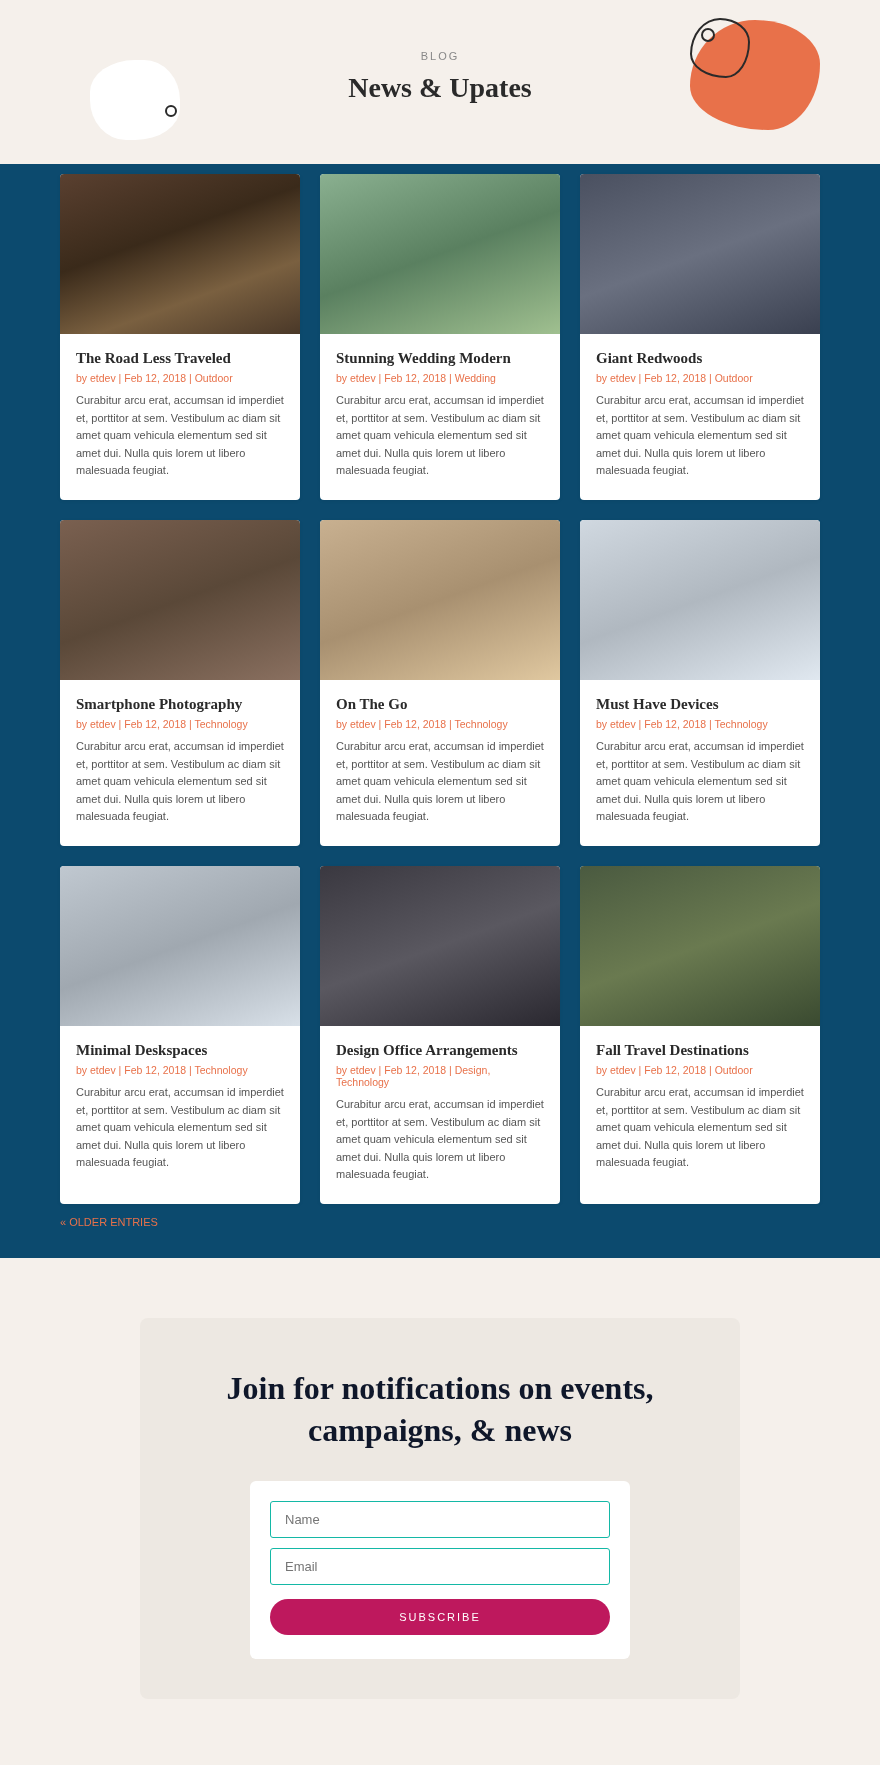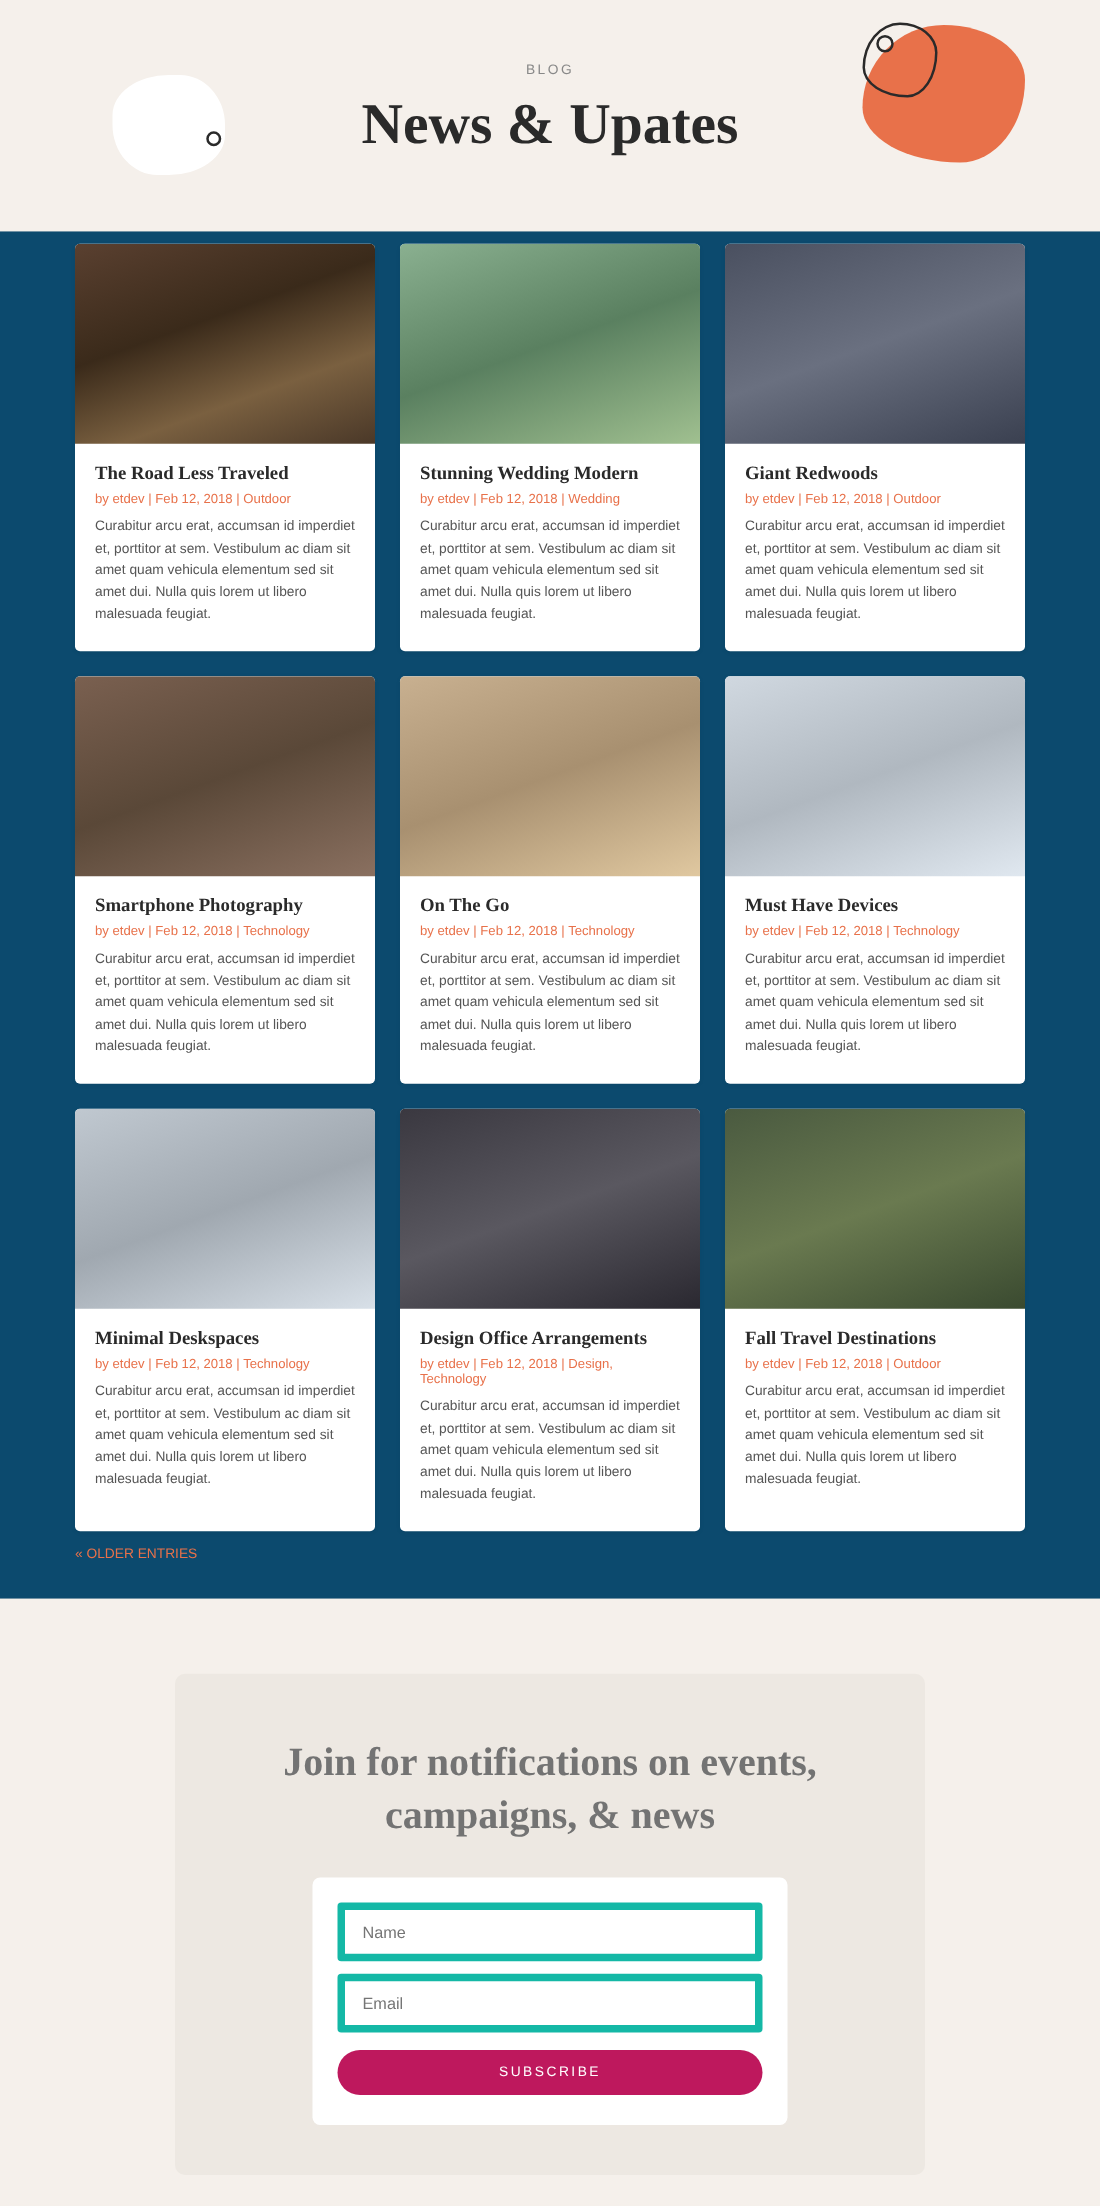--- a/index.html
+++ b/index.html
@@ -20,21 +20,21 @@
     }
     .hero-label {
       font-family: Arial, sans-serif;
       font-size: 11px;
       letter-spacing: 2px;
       color: #888;
       text-transform: uppercase;
       margin-bottom: 10px;
     }
     .hero-title {
-      font-size: 46px;
+      font-size: 28px;
       font-weight: 700;
       color: #2a2a2a;
       font-family: Georgia, serif;
     }
     .blob-orange {
       position: absolute;
       right: 60px;
       top: 20px;
       width: 130px;
       height: 110px;
@@ -150,35 +150,35 @@
       font-family: Arial, sans-serif;
       font-size: 11px;
       letter-spacing: 2px;
       color: #888;
       text-transform: uppercase;
       margin-bottom: 12px;
     }
     .newsletter-title {
       font-size: 32px;
       font-weight: 700;
-      color: #737373;
+      color: #0f172a;
       font-family: Georgia, serif;
       line-height: 1.3;
       margin-bottom: 30px;
     }
     .newsletter-form {
       background: #fff;
       border-radius: 6px;
       padding: 20px 20px 24px;
       max-width: 380px;
       margin: 0 auto;
     }
     .newsletter-input {
       width: 100%;
-      border: 6px solid #14b8a6;
+      border: 1px solid #14b8a6;
       border-radius: 3px;
       padding: 10px 14px;
       font-size: 13px;
       color: #aaa;
       margin-bottom: 10px;
       font-family: Arial, sans-serif;
       outline: none;
     }
     .newsletter-btn {
       width: 100%;

